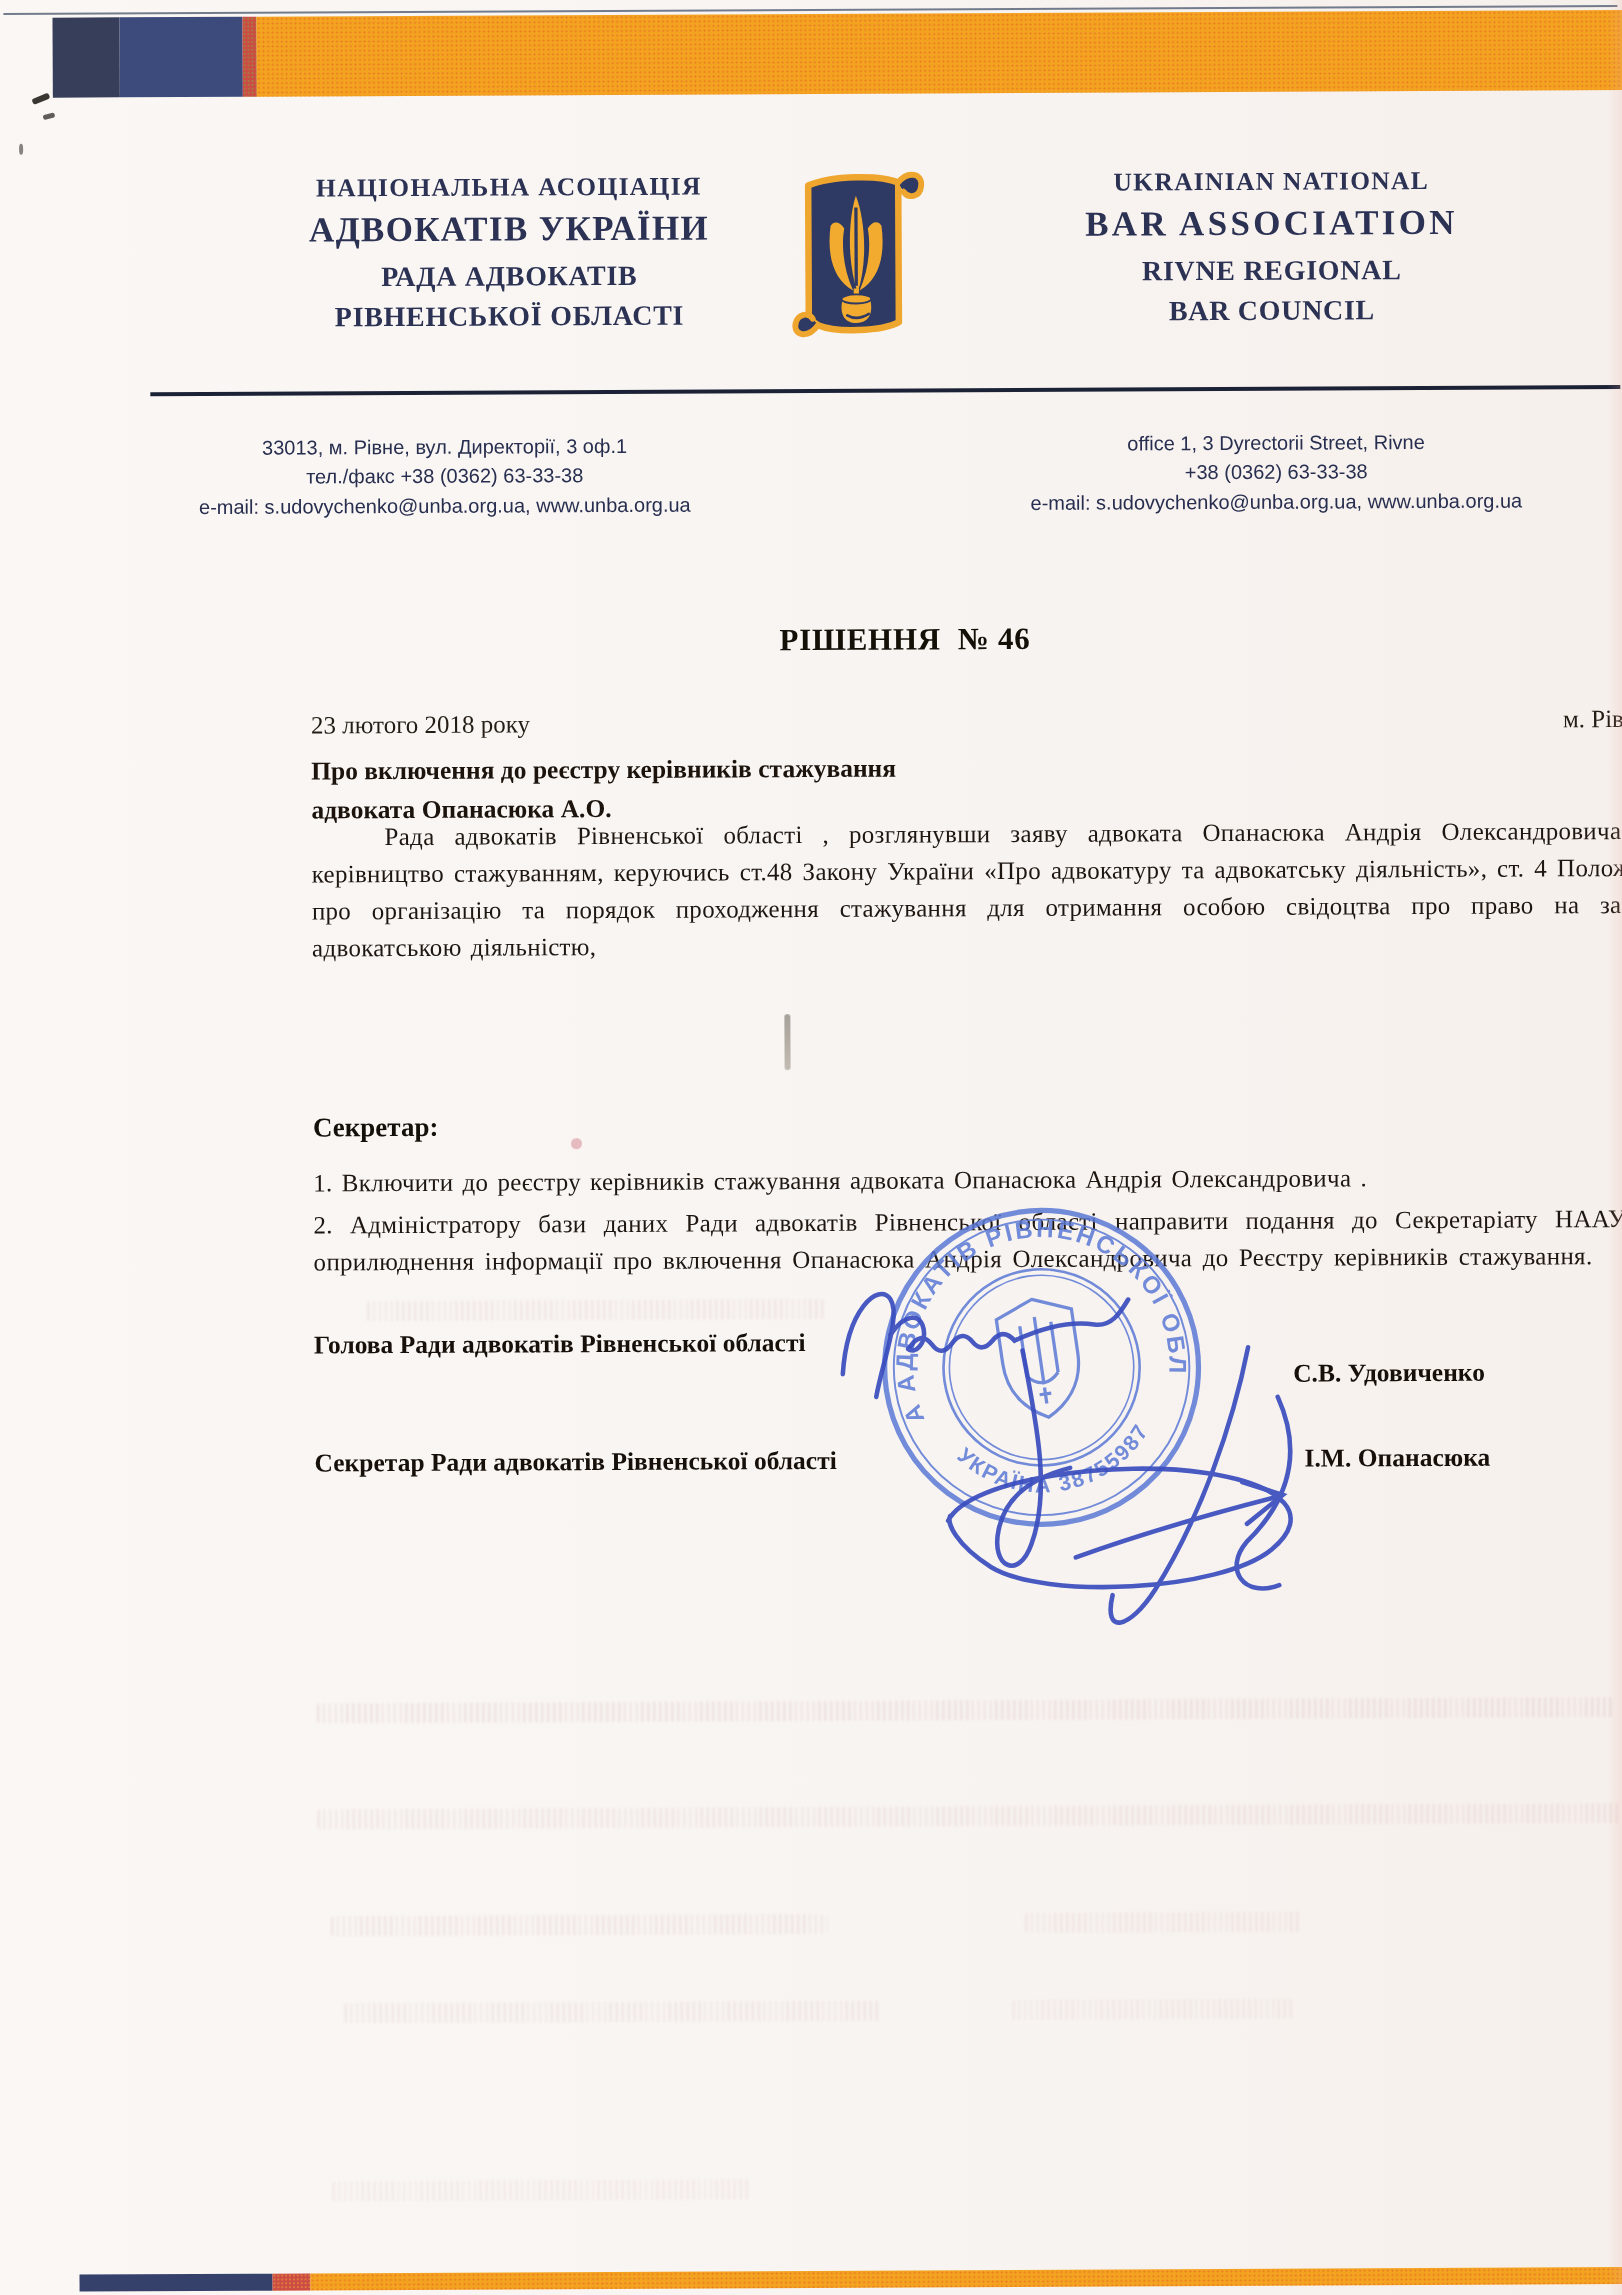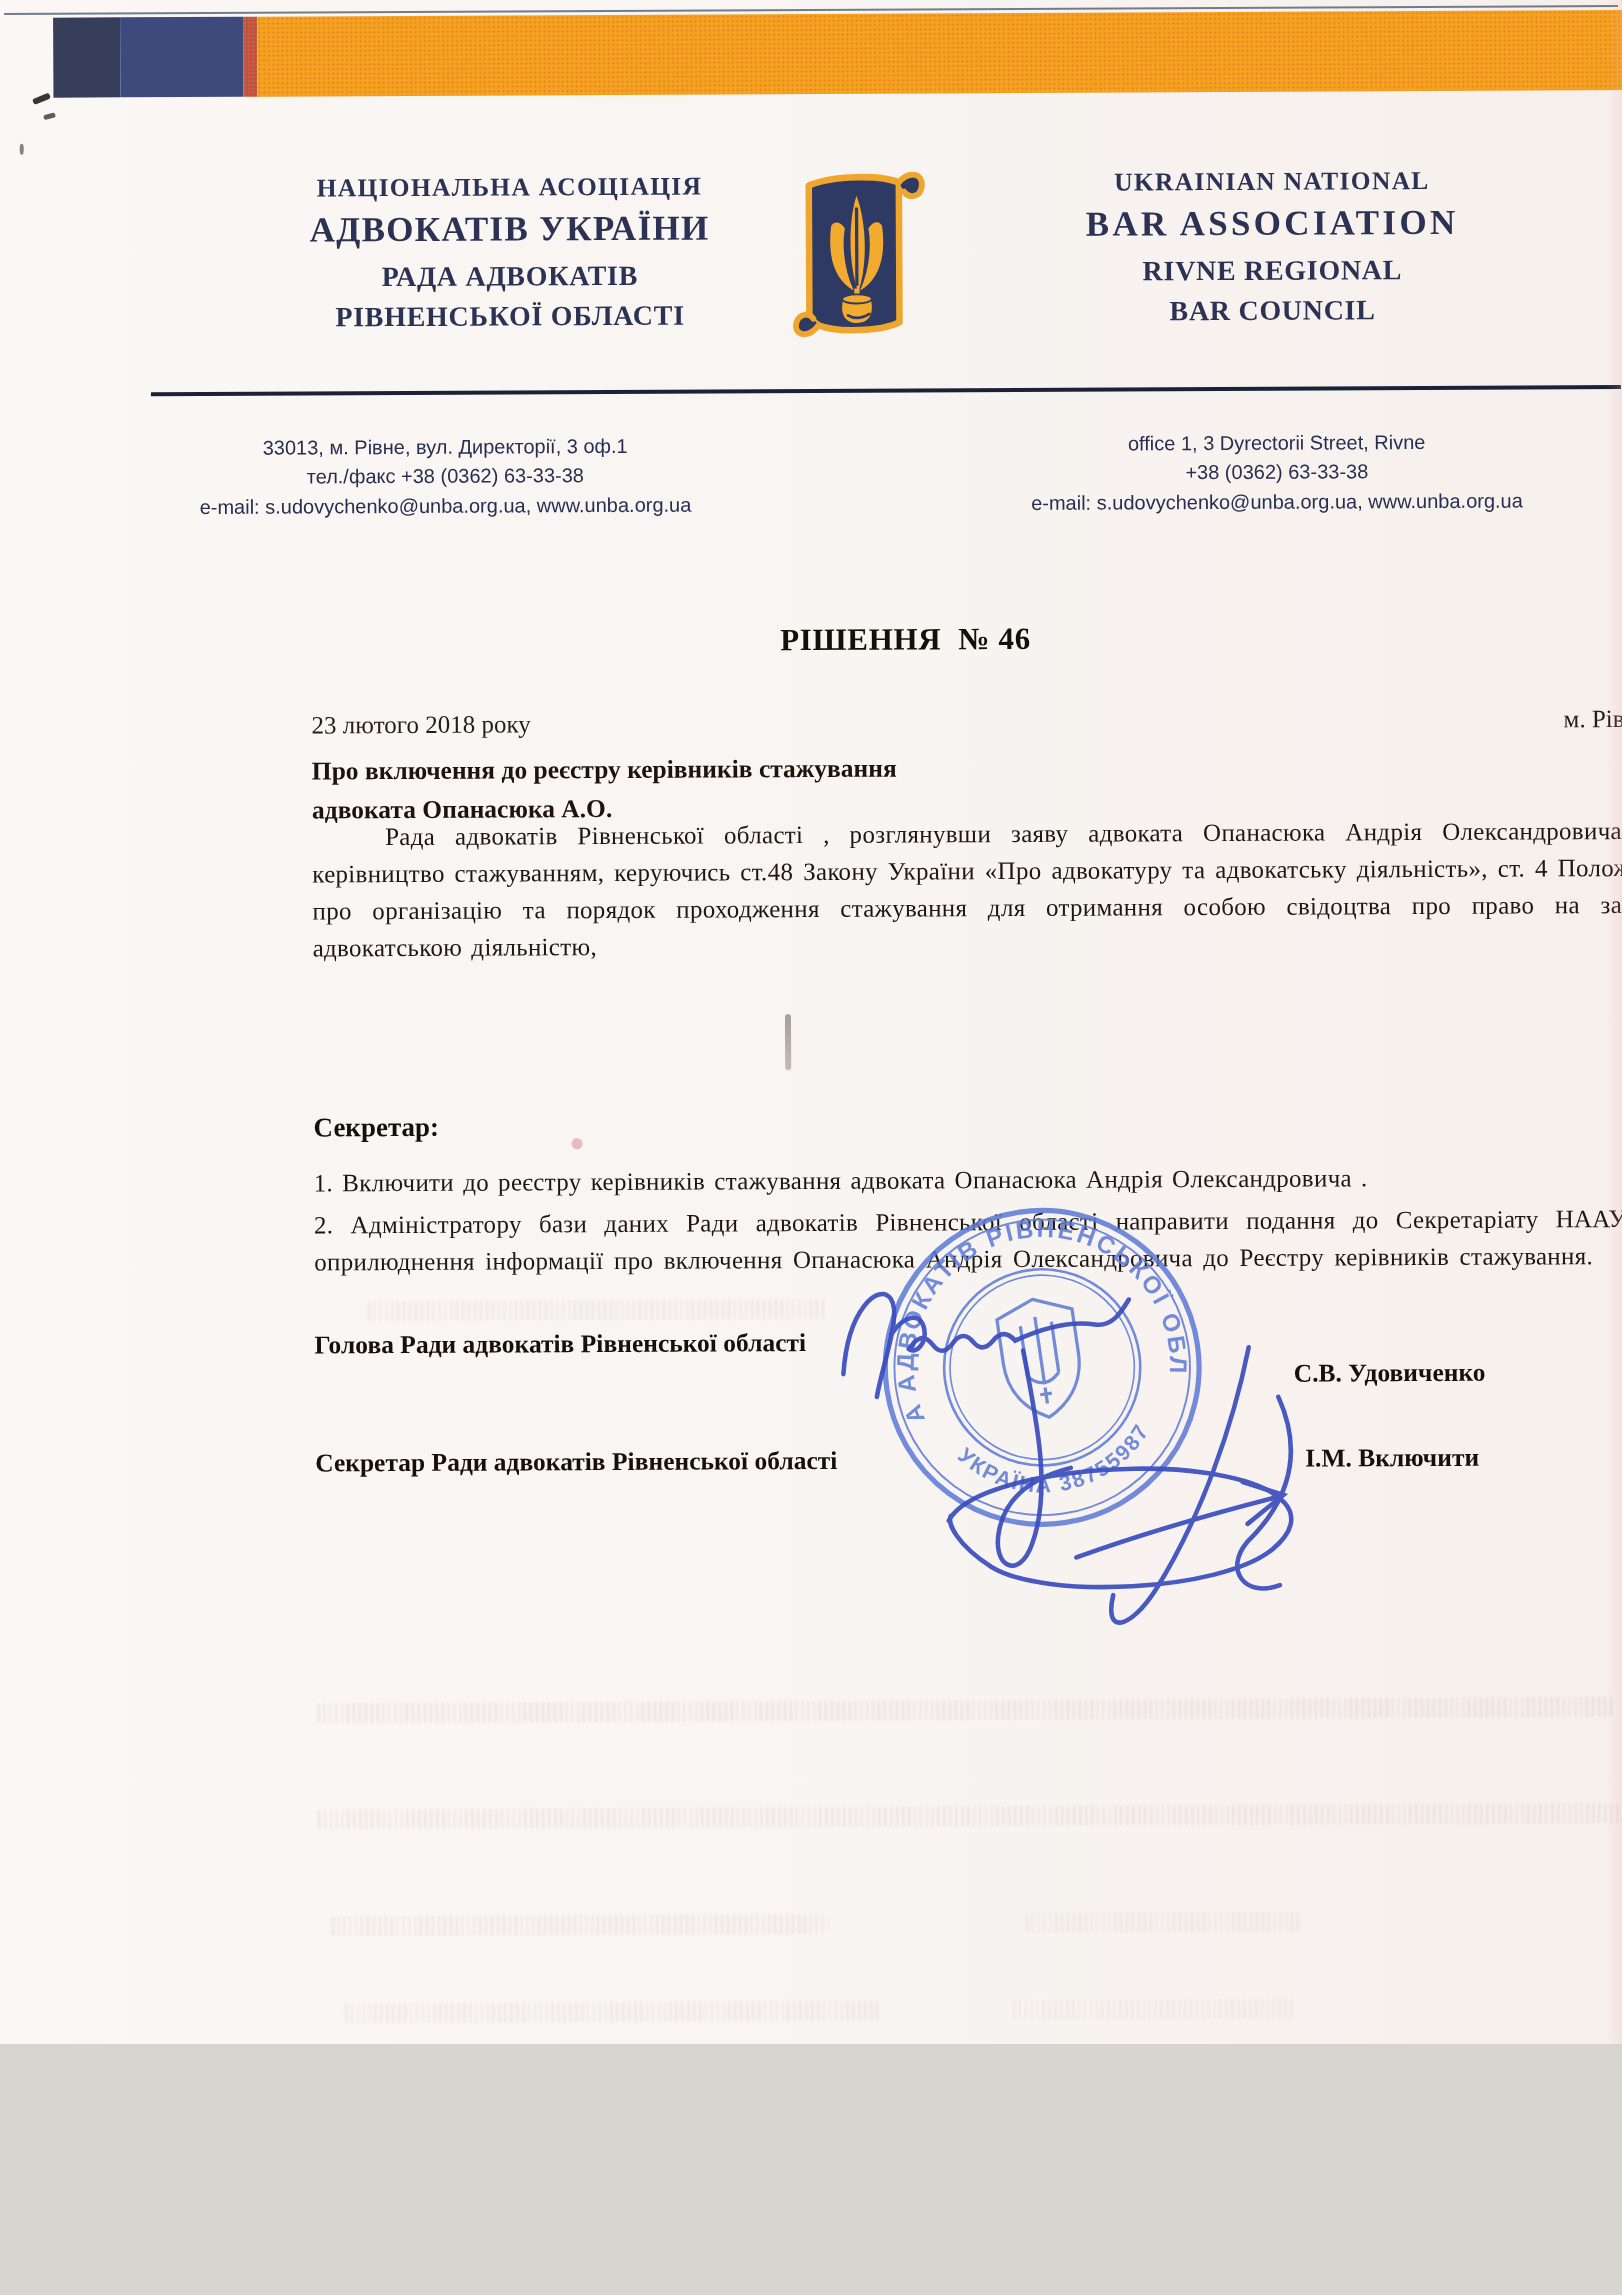--- a/index.html
+++ b/index.html
@@ -1,17 +1,17 @@
 <!DOCTYPE html>
 <html style="font-size:10.5px"><head>
 <meta charset="utf-8">
 <style>
   html,body { margin:0; padding:0; background:#d8d4d0; }
   .page {
-    position:relative; width:1623px; height:2044px;
+    position:relative; width:1623px; height:2295px;
     background:linear-gradient(90deg,#faf7f4 0%, #f8f4f1 55%, #f6f0ec 100%);
     overflow:hidden;
     font-family:"Liberation Serif", serif;
     color:#1e1712;
   }
   .scan { position:absolute; inset:0; transform:rotate(-0.28deg); }
   .edge-right { position:absolute; right:0; top:0; width:15.7px; height:100%;
     background:linear-gradient(90deg, rgba(235,170,160,0) 0%, rgba(235,170,160,.22) 100%); }
 
   
@@ -158,21 +158,21 @@
 
     <div class="bodypar">Рада адвокатів Рівненської області , розглянувши заяву адвоката Опанасюка Андрія Олександровича про керівництво стажуванням,  керуючись ст.48 Закону України «Про адвокатуру та адвокатську діяльність»,  ст. 4 Положення про організацію та порядок проходження стажування для отримання особою свідоцтва про право на заняття адвокатською діяльністю,</div>
 
     <div class="resol-h">Секретар:</div>
     <div class="res1">1. Включити до реєстру керівників стажування адвоката  Опанасюка Андрія Олександровича .</div>
     <div class="res2">2. Адміністратору бази даних Ради адвокатів Рівненської області направити подання до Секретаріату НААУ про оприлюднення інформації про включення Опанасюка Андрія Олександровича до Реєстру керівників стажування.</div>
 
     <div class="sig-role r1">Голова Ради адвокатів Рівненської області</div>
     <div class="sig-name n1">С.В. Удовиченко</div>
     <div class="sig-role r2">Секретар Ради адвокатів Рівненської області</div>
-    <div class="sig-name n2">І.М. Включити</div>
+    <div class="sig-name n2">І.М. Опанасюка</div>
 
     <div class="stamp">
       <svg width="353" height="353" viewBox="0 0 540 540">
         <g transform="rotate(-8 270 270)" fill="none" stroke="#5b79d6">
           <circle cx="270" cy="270" r="240" stroke-width="8"></circle>
           <circle cx="270" cy="270" r="226" stroke-width="3"></circle>
           <circle cx="270" cy="270" r="150" stroke-width="4"></circle>
           <circle cx="270" cy="270" r="141" stroke-width="2.5"></circle>
           <path id="arcTop" d="M 82 322 A 196 196 0 1 1 458 322" stroke="none"></path>
           <path id="arcBottom" d="M 110 372 A 188 188 0 0 0 430 372" stroke="none"></path>

